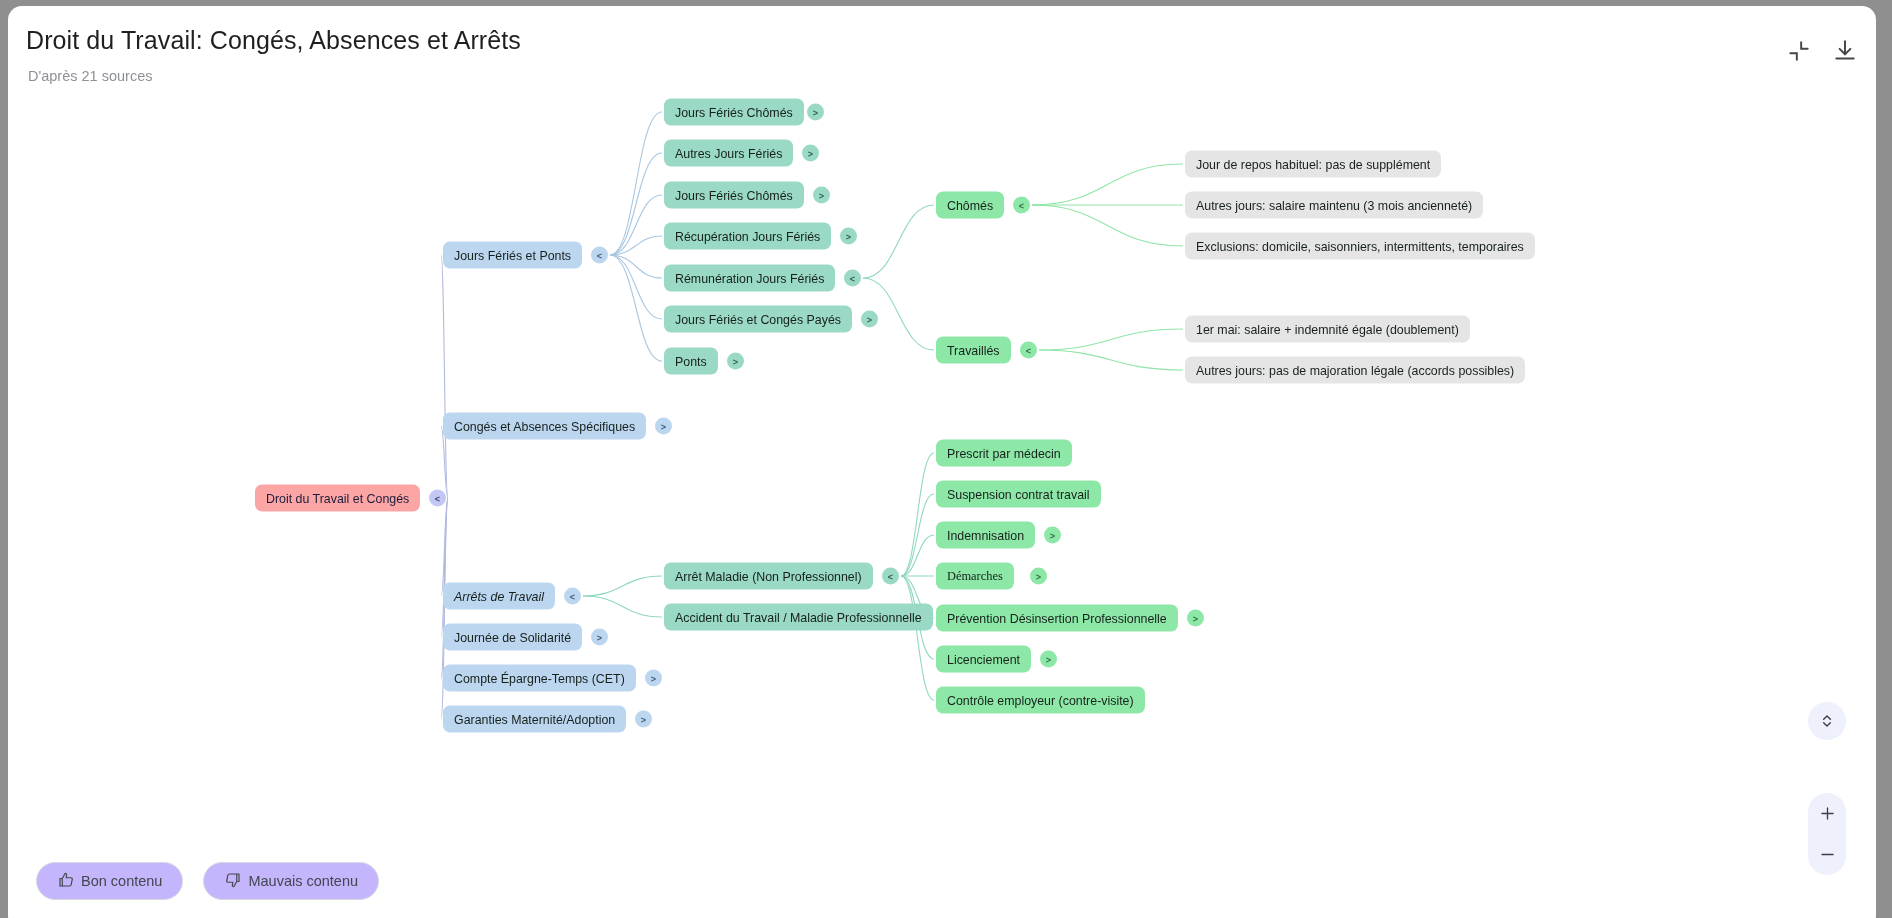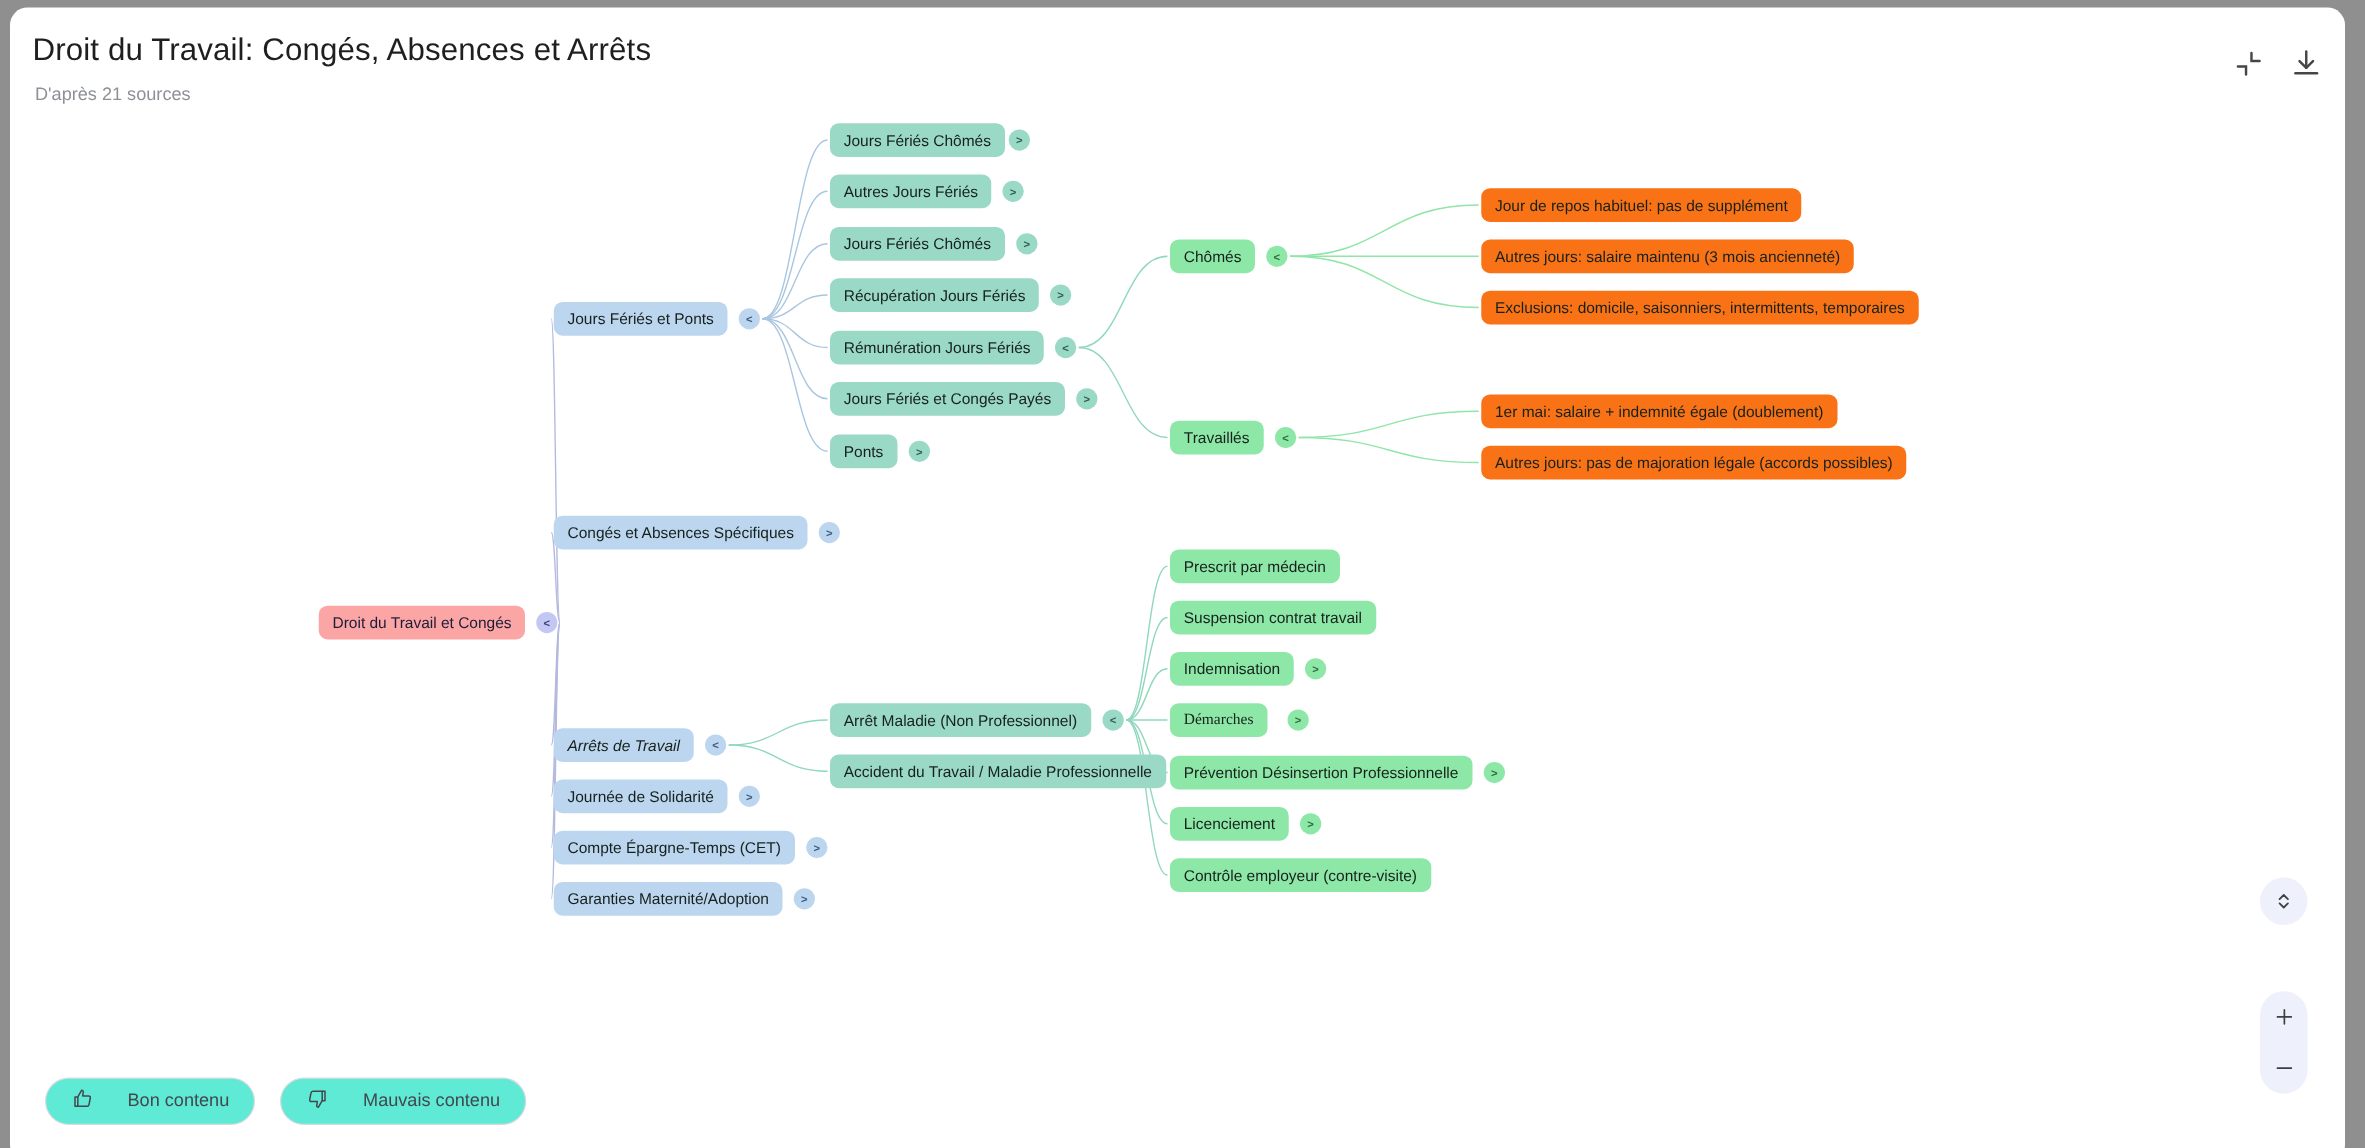--- a/index.html
+++ b/index.html
@@ -45,42 +45,42 @@
     height: 27px; padding: 0 11px;
     border-radius: 7px;
     font-size: 12.4px; color: #17211c;
     white-space: nowrap; cursor: pointer;
     transform: translateY(-50%);
   }
   .node.lvl0 { background: #fca5a5; color: #1b1d3a; }
   .node.lvl1 { background: #bcd6f0; }
   .node.lvl2 { background: #9ad9c5; }
   .node.lvl3 { background: #8de8a8; }
-  .node.lvl4 { background: #f97316; }
+  .node.lvl4 { background: #e5e5e5; }
 
   .toggle {
     position: absolute;
     width: 17px; height: 17px; border-radius: 50%;
     display: flex; align-items: center; justify-content: center;
     font-size: 9px; font-weight: bold; cursor: pointer;
     transform: translateY(-50%);
     user-select: none;
   }
   .toggle.lvl0 { background: #c3c7f4; color: #3a3f7a; }
   .toggle.lvl1 { background: #bcd6f0; color: #3c5a78; }
   .toggle.lvl2 { background: #9ad9c5; color: #2f5d4f; }
   .toggle.lvl3 { background: #8de8a8; color: #2c6b3c; }
 
   
   #feedback { position: absolute; left: 28px; bottom: 30px; display: flex; gap: 20px; }
   .fb-btn {
-    display: flex; align-items: center; gap: 27px;
+    display: flex; align-items: center; gap: 6px;
     height: 38px; padding: 0 20px;
     border: 1px solid #d6dae0; border-radius: 19px;
-    background: #5eead4; color: #43474e; font-size: 14.5px; cursor: pointer;
+    background: #c4b5fd; color: #43474e; font-size: 14.5px; cursor: pointer;
   }
   .fb-btn svg { width: 18px; height: 18px; }
 
   
   #fit-btn {
     position: absolute; right: 30px; bottom: 190px;
     width: 38px; height: 38px; border-radius: 50%;
     background: #eef0fb; display: flex; align-items: center; justify-content: center;
     cursor: pointer; color: #3c4043;
   }

